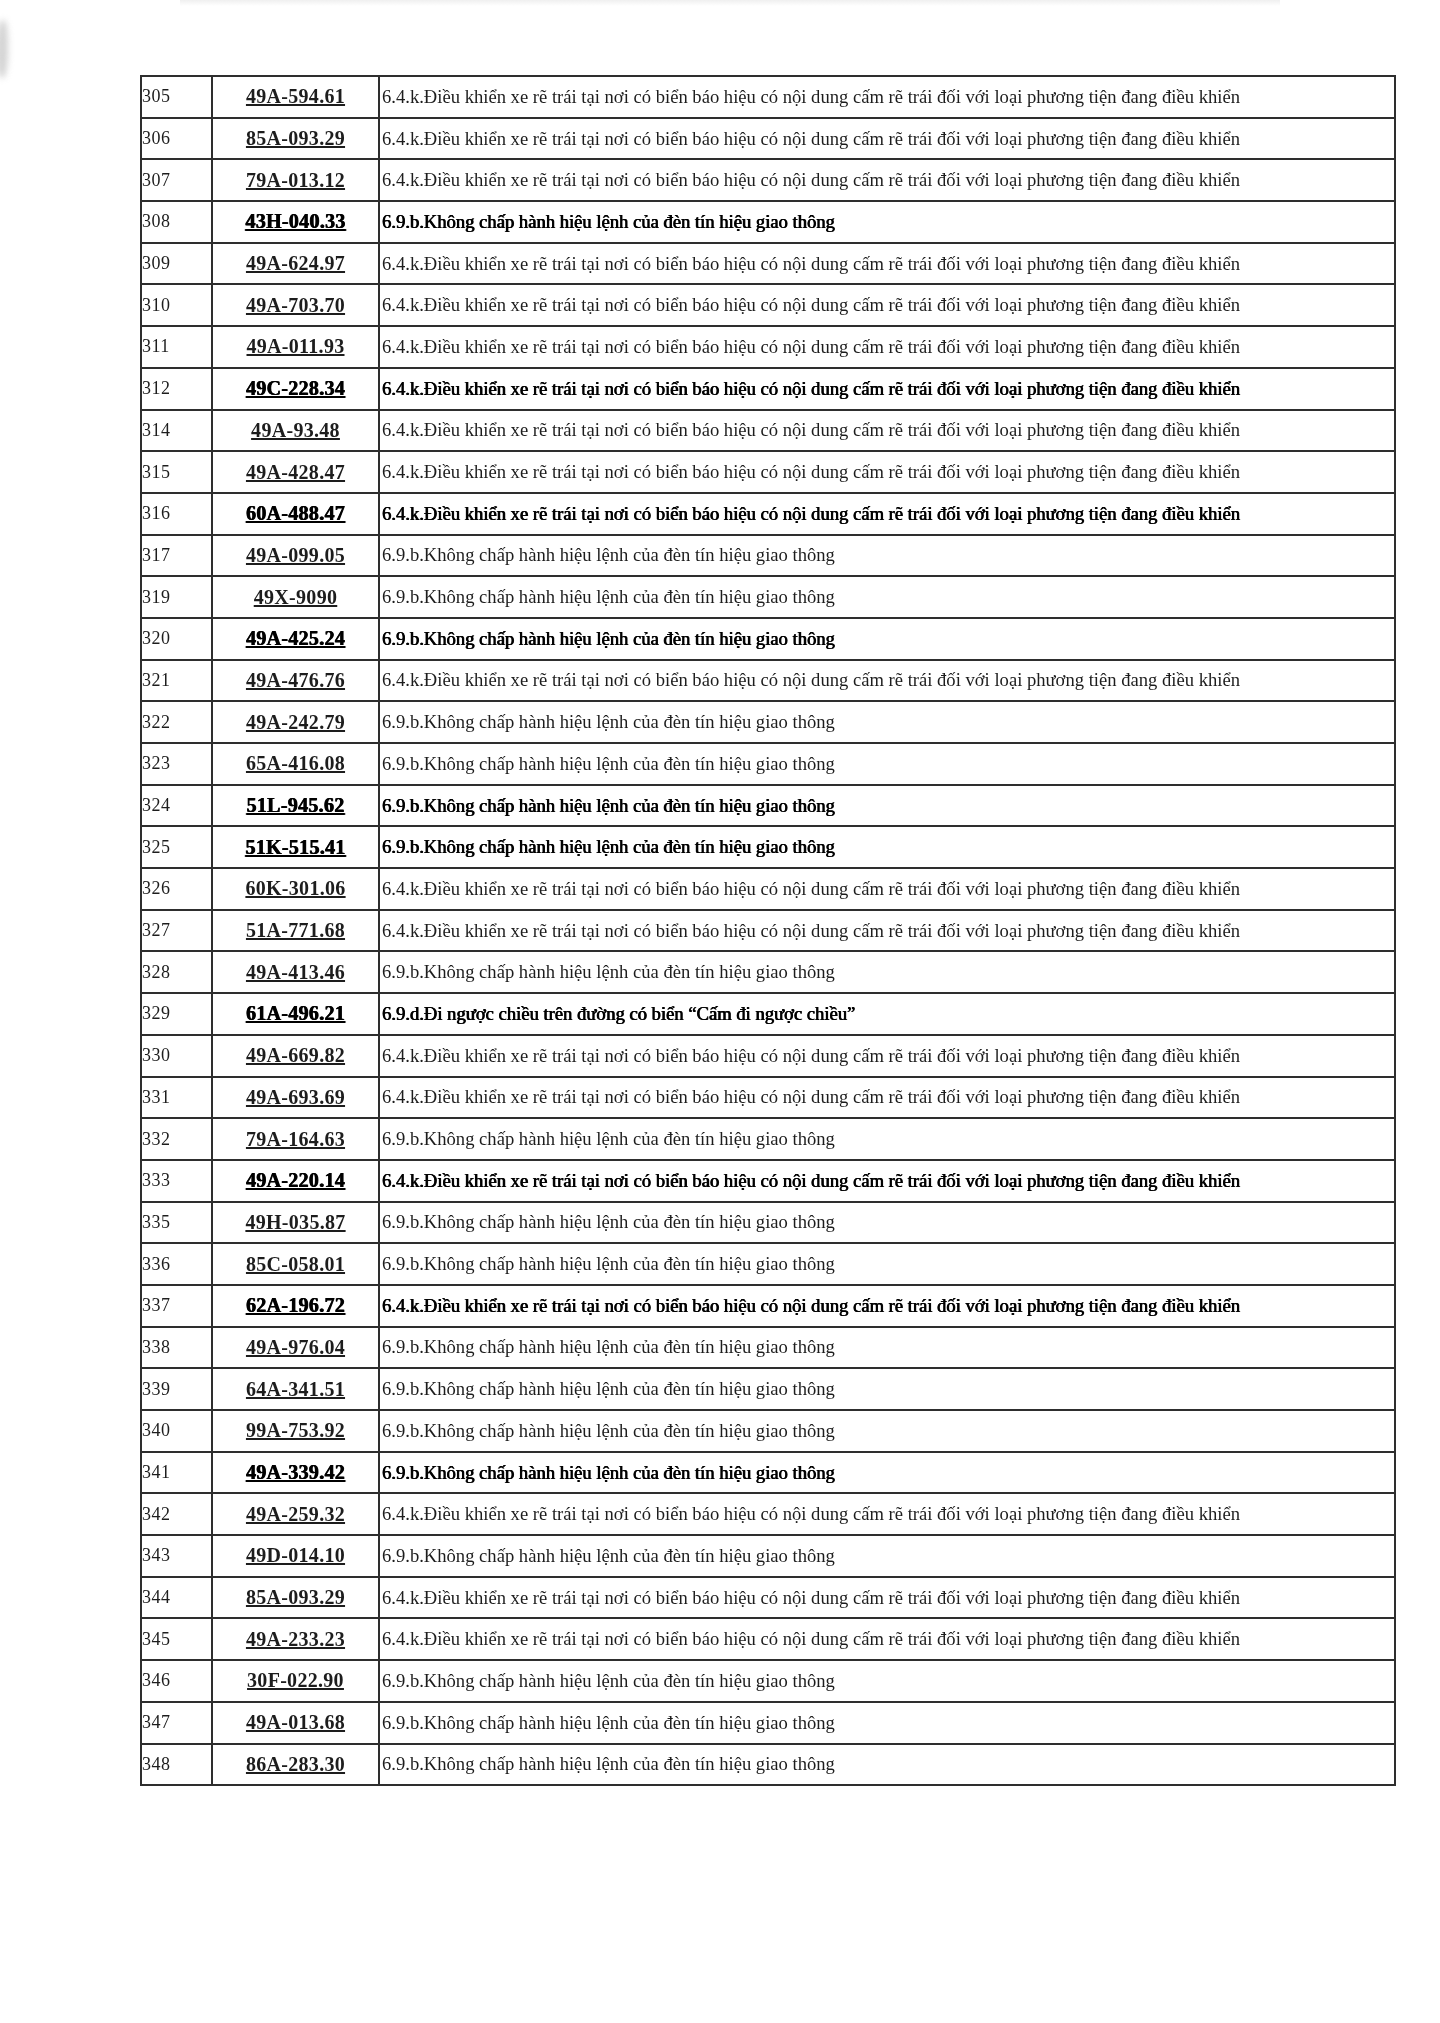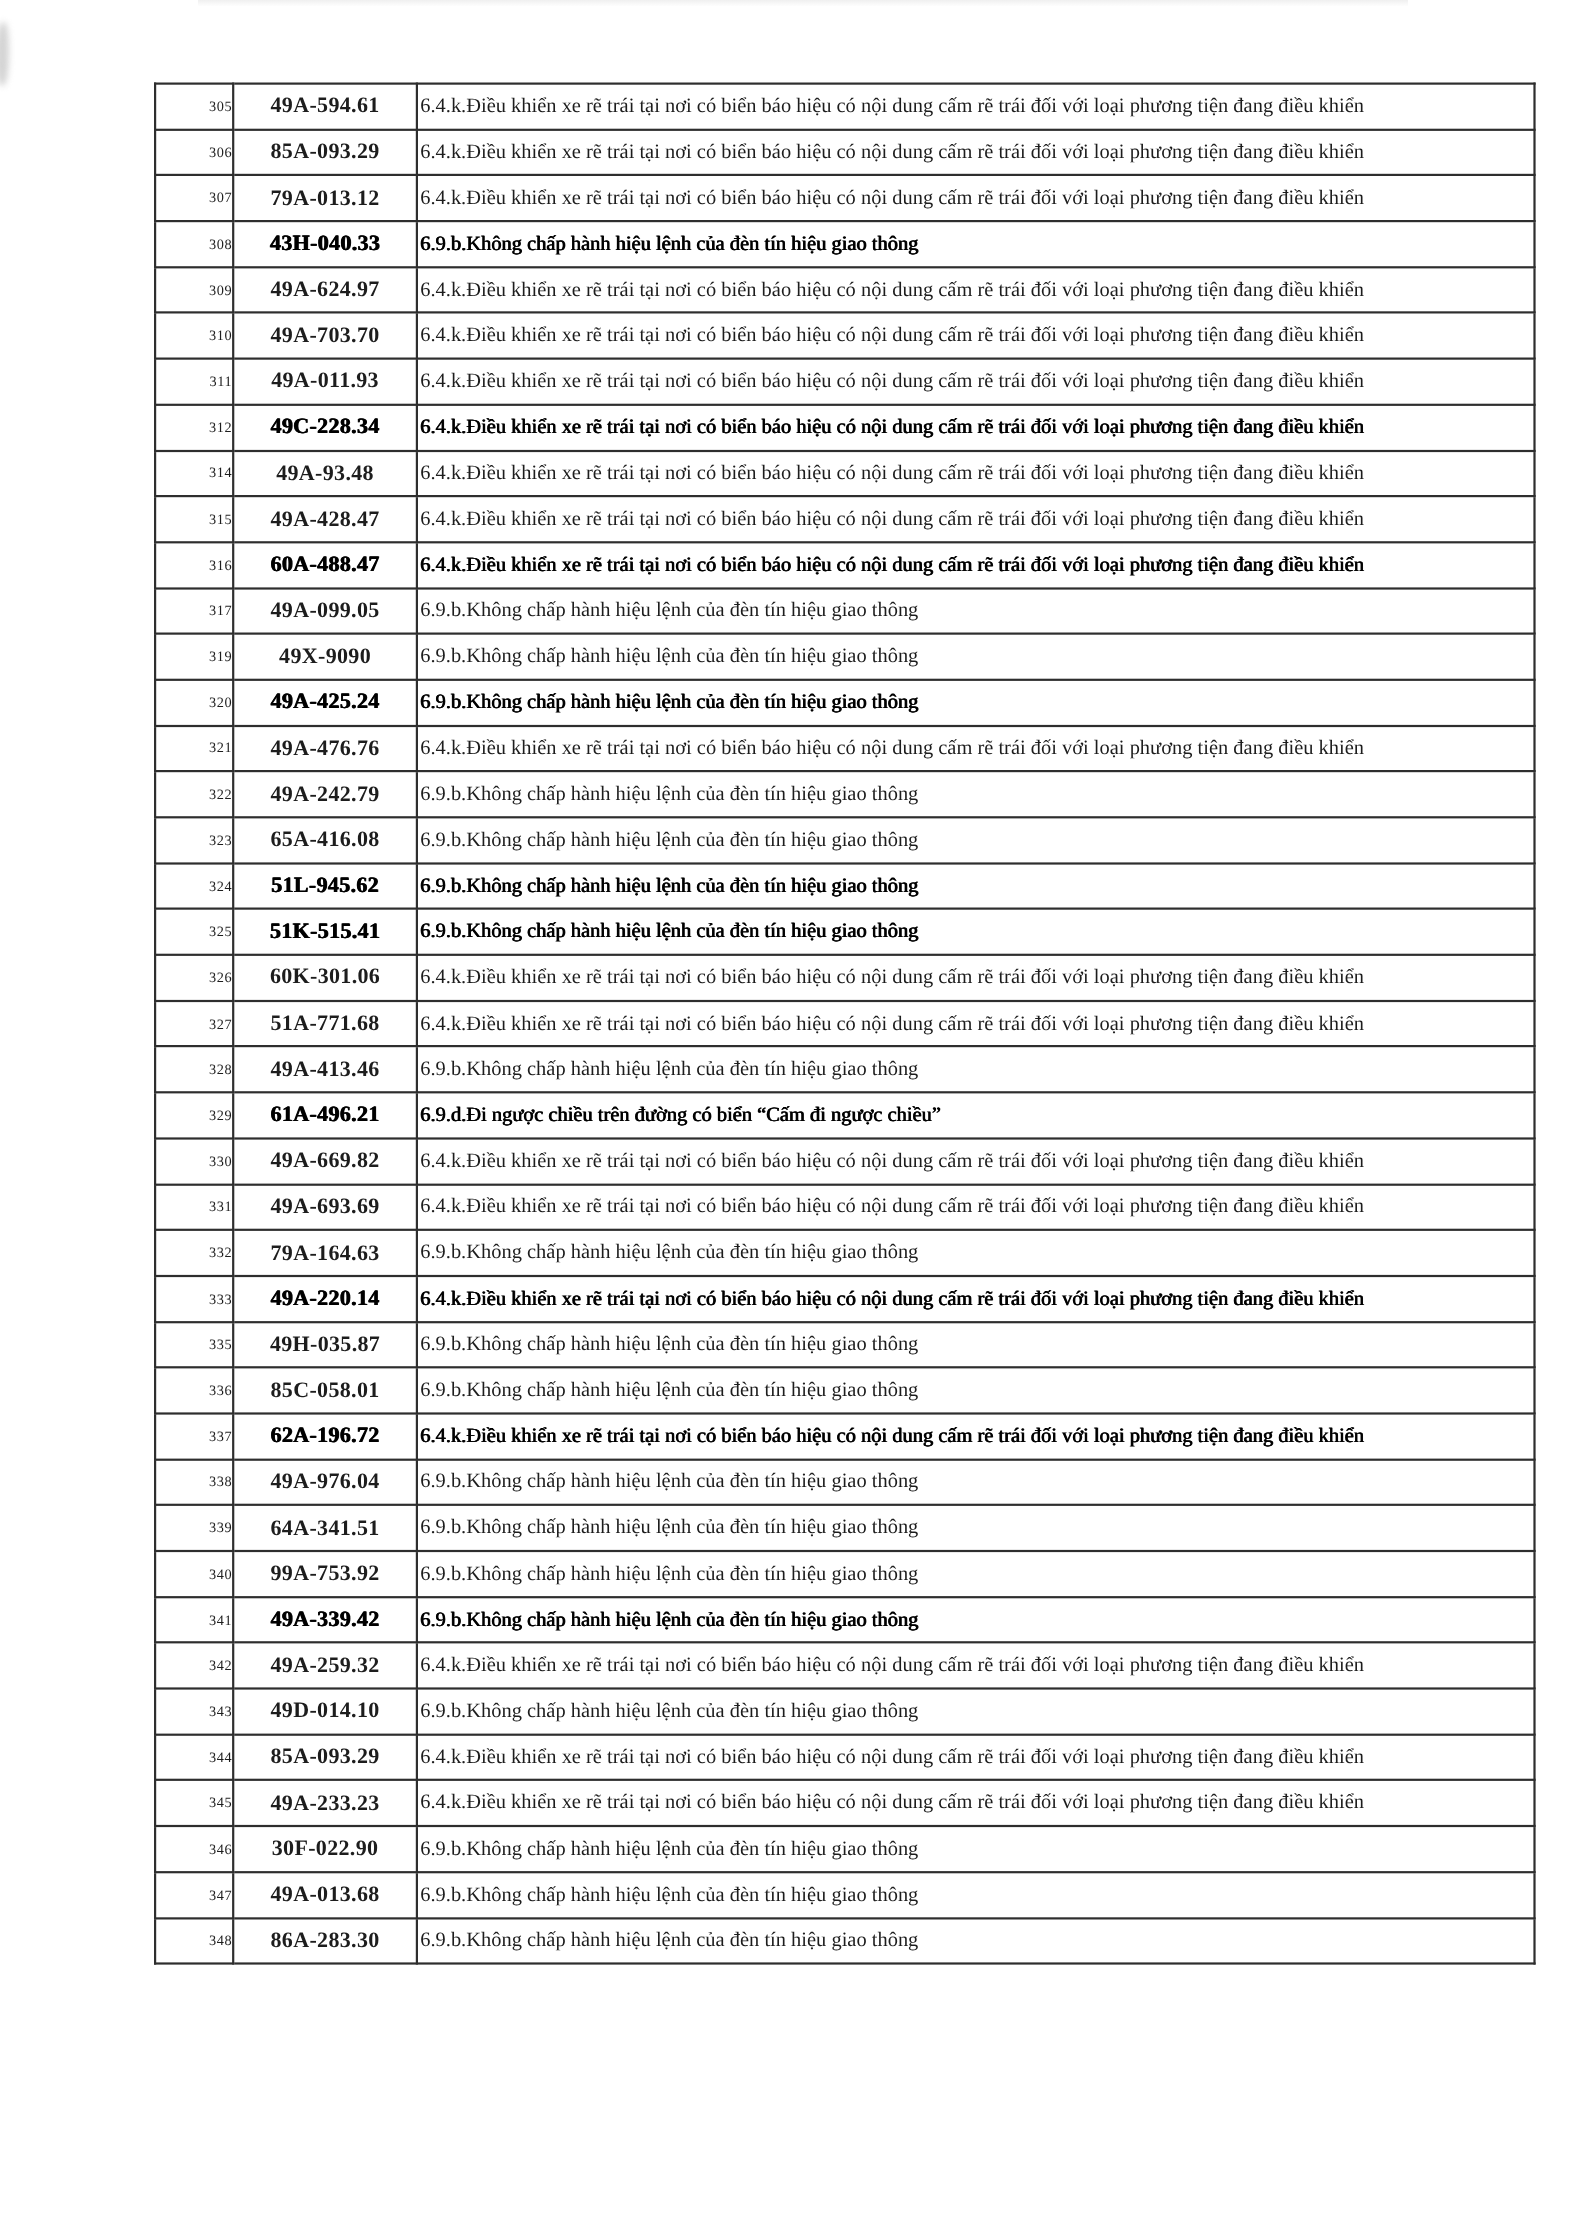--- a/index.html
+++ b/index.html
@@ -49,29 +49,30 @@
   .violations-table td {
     border: 2.2px solid #2e2e2e;
     height: 39.7px;      
     padding: 0;
     vertical-align: middle;
     overflow: hidden;
     white-space: nowrap;
   }
 
   td.col-no {
-    text-align: right;
-    font-size: 13px;
+    text-align: left;
+    font-size: 18px;
     letter-spacing: 0.5px;
   }
   td.col-plate {
     text-align: center;
     font-weight: bold;
     font-size: 20px;
     letter-spacing: 0.3px;
+    text-decoration: underline;
   }
   td.col-violation {
     font-size: 18.6px;
     padding-left: 2px;
   }
 
   
   tr.heavy td.col-violation,
   tr.heavy td.col-plate {
     color: #000000;

